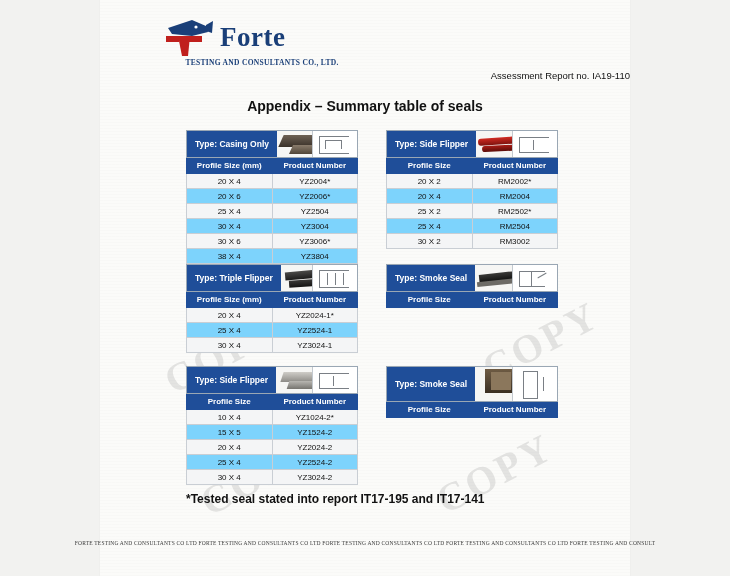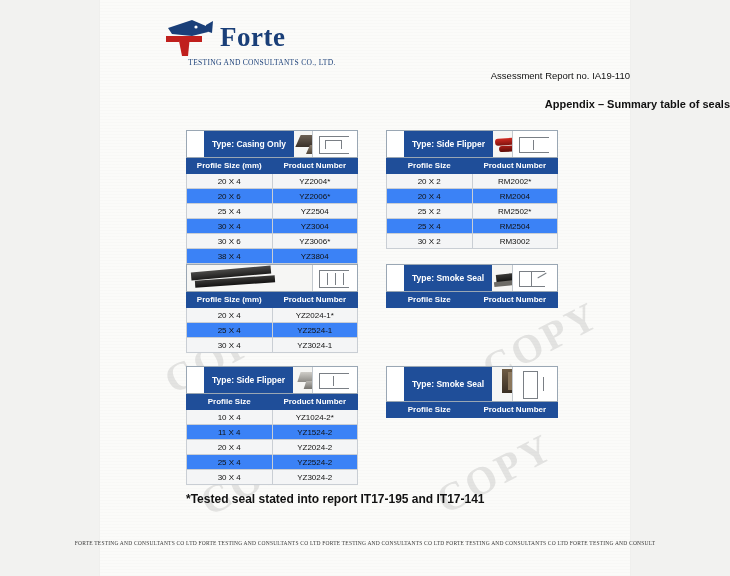--- a/index.html
+++ b/index.html
@@ -67,39 +67,39 @@
     letter-spacing: 0.5px;
   }
   .logo-sub {
     position: absolute;
     left: 0px;
     top: 44px;
     width: 200px;
     text-align: center;
     font-family: "Liberation Serif", serif;
     font-size: 7.5px;
-    font-weight: normal;
+    font-weight: bold;
     color: #1a3f78;
     letter-spacing: 0.3px;
   }
   .assessment-ref {
     position: absolute;
     right: 100px;
     top: 70px;
     font-size: 9.5px;
     color: #111;
     font-family: "Liberation Sans", sans-serif;
   }
   .appendix-title {
     position: absolute;
     left: 0;
     top: 98px;
     width: 730px;
-    text-align: right;
-    font-size: 11px;
+    text-align: center;
+    font-size: 14px;
     font-weight: bold;
     color: #111;
   }
 
   
   .card {
     position: absolute;
   }
   .card-header {
     position: relative;
@@ -112,21 +112,20 @@
   }
   .type-chip {
     background: #1f4e99;
     color: #ffffff;
     font-size: 8.5px;
     font-weight: bold;
     display: flex;
     align-items: center;
     padding: 0 8px;
     white-space: nowrap;
-    margin-left: 17px;
   }
   .photo-cell {
     flex: 1;
     background: #f6f6f4;
     position: relative;
     overflow: hidden;
   }
   .draw-cell {
     width: 44px;
     border-left: 1px solid #c3c9cf;
@@ -153,21 +152,21 @@
     padding: 3px 2px;
     border: 1px solid #1f4e99;
     text-align: center;
   }
   table.seal td {
     font-size: 8px;
     color: #111;
     padding: 2.5px 2px;
     border: 1px solid #c9ced4;
     text-align: center;
-    background: #3b82f6;
+    background: #7dd3fc;
   }
   table.seal tr:nth-child(even) td {
     background: #f4f5f6;
   }
 
   
   .ph {
     position: absolute;
   }
   .ph-casing-a { left: 4px; top: 4px; width: 62px; height: 12px; background: linear-gradient(180deg,#6d6154,#3a3129); transform: skewX(-24deg); }
@@ -293,20 +292,21 @@
       <tr>
             <td>38 X 4</td>
             <td>YZ3804</td>
           </tr>
     </tbody>
       </table>
   </div>
 
   <div class="card" style="left:186px; top:264px; width:172px;">
     <div class="card-header">
+      <div class="type-chip">Type: Triple Flipper</div>
       <div class="photo-cell">
         <div class="ph ph-dark-a"></div>
           <div class="ph ph-dark-b"></div>
       </div>
       <div class="draw-cell">
         <div class="dl" style="left:6px; top:5px; width:1px; height:18px;"></div>
         <div class="dl" style="left:6px; top:5px; width:30px; height:1px;"></div>
         <div class="dl" style="left:6px; top:22px; width:30px; height:1px;"></div>
         <div class="dl" style="left:14px; top:8px; width:1px; height:12px;"></div>
         <div class="dl" style="left:22px; top:8px; width:1px; height:12px;"></div>
@@ -353,21 +353,21 @@
       <tbody>
           <tr>
         <th>Profile Size</th>
         <th>Product Number</th>
       </tr>
       <tr>
             <td>10 X 4</td>
             <td>YZ1024-2*</td>
           </tr>
       <tr>
-            <td>11 X 4</td>
+            <td>15 X 5</td>
             <td>YZ1524-2</td>
           </tr>
       <tr>
             <td>20 X 4</td>
             <td>YZ2024-2</td>
           </tr>
       <tr>
             <td>25 X 4</td>
             <td>YZ2524-2</td>
           </tr>

